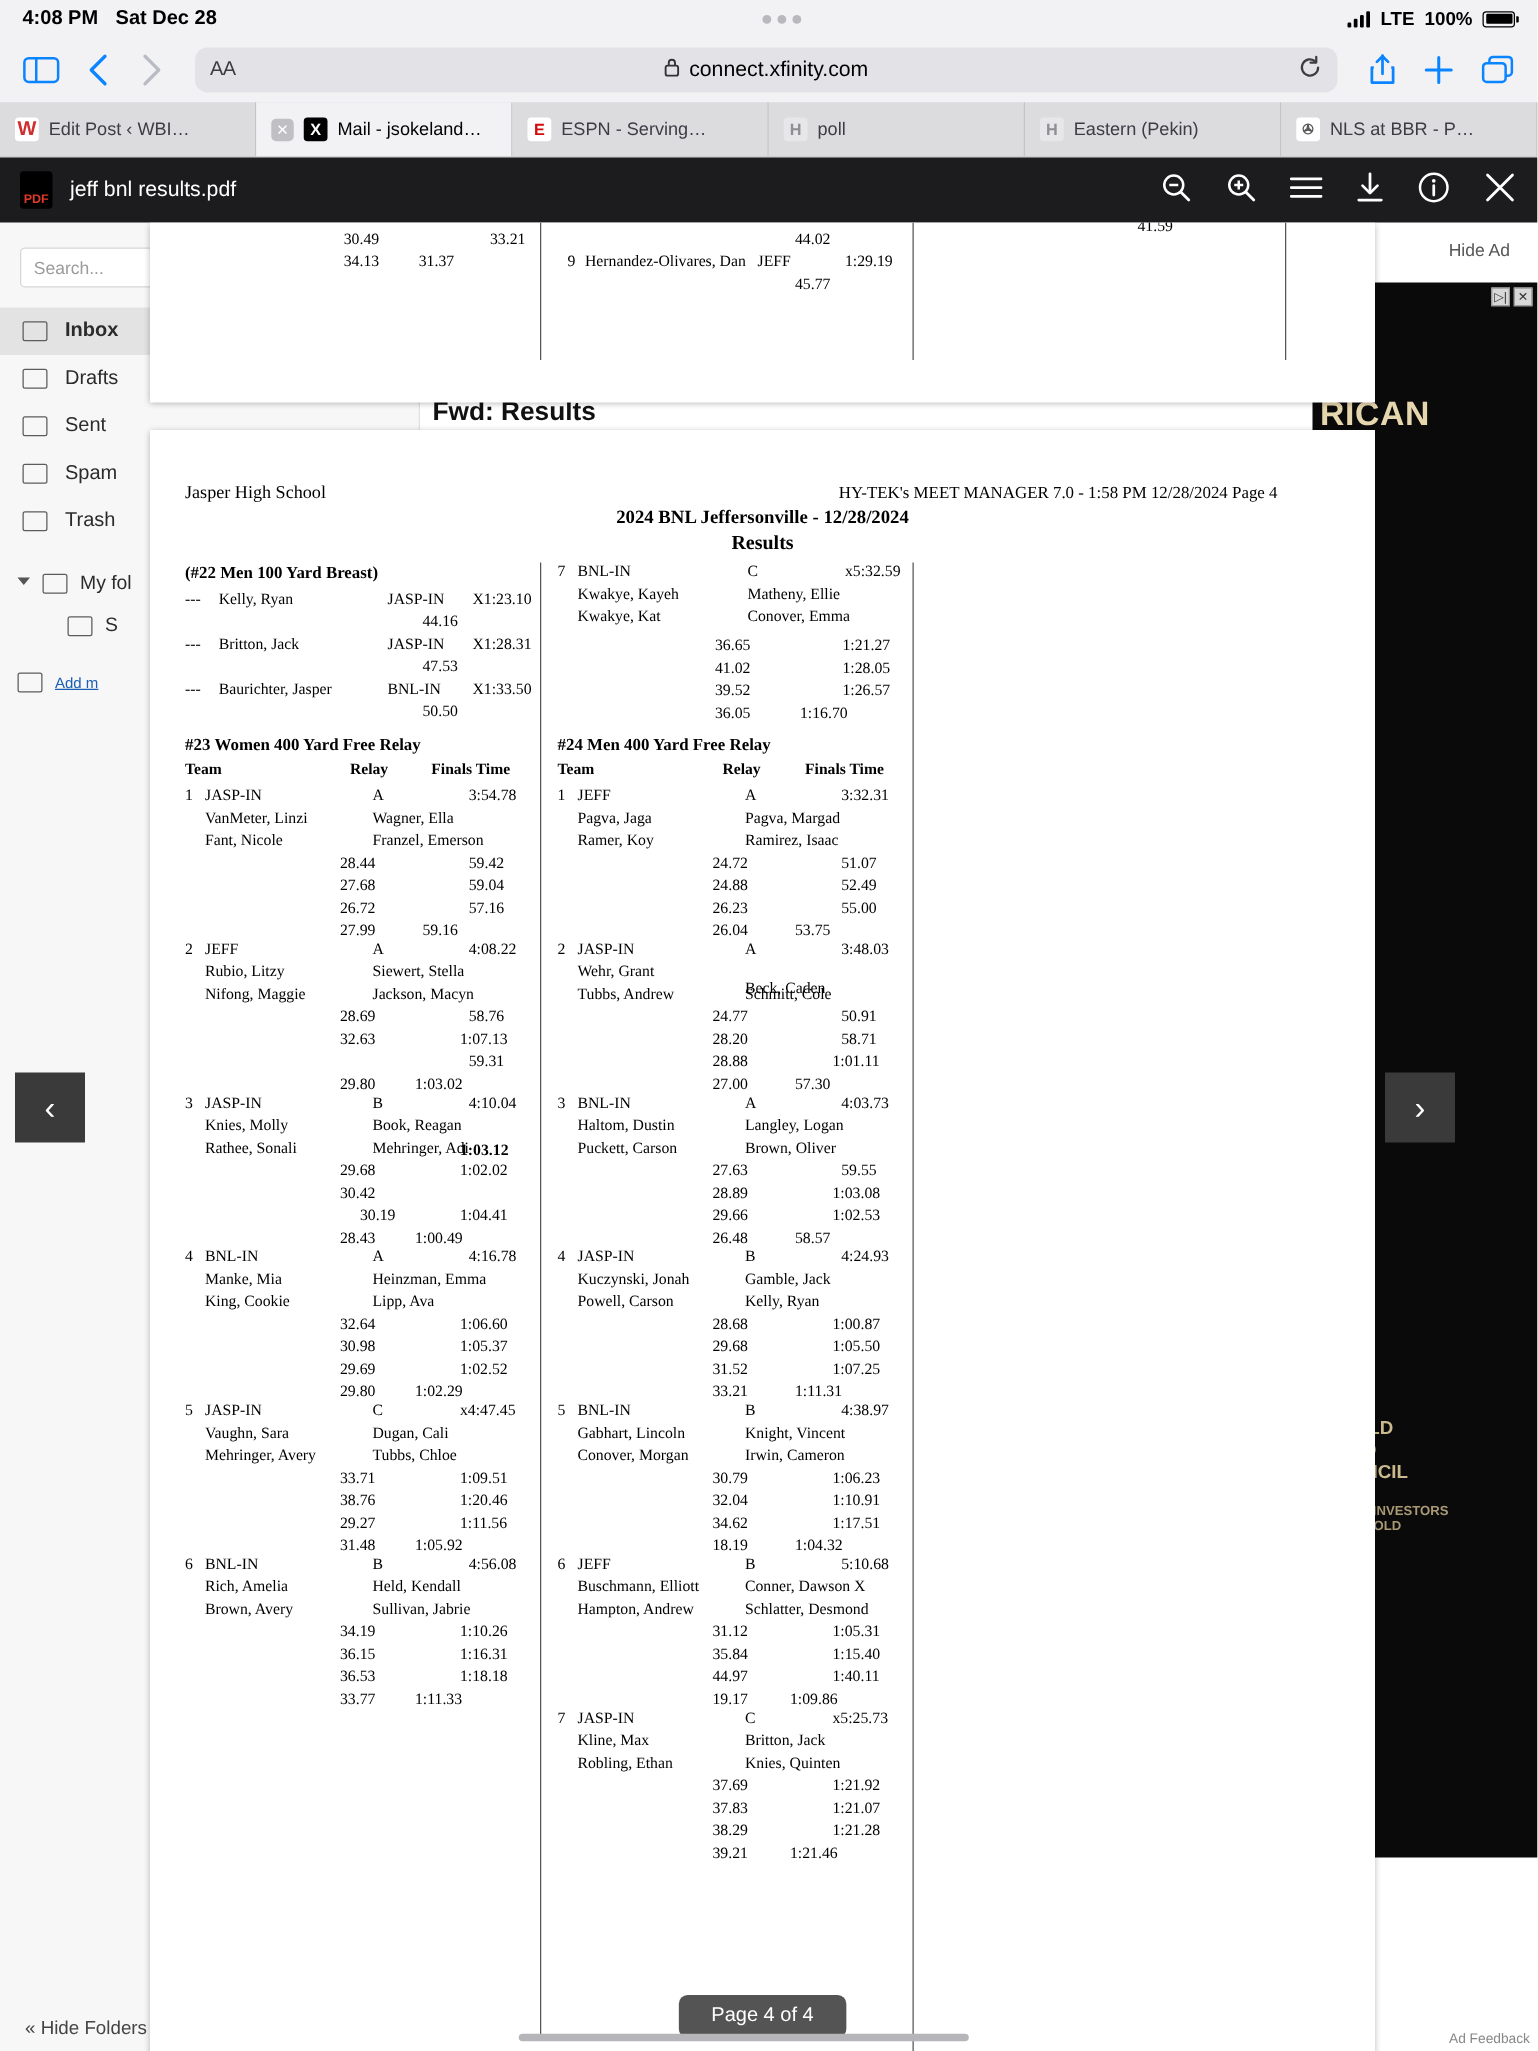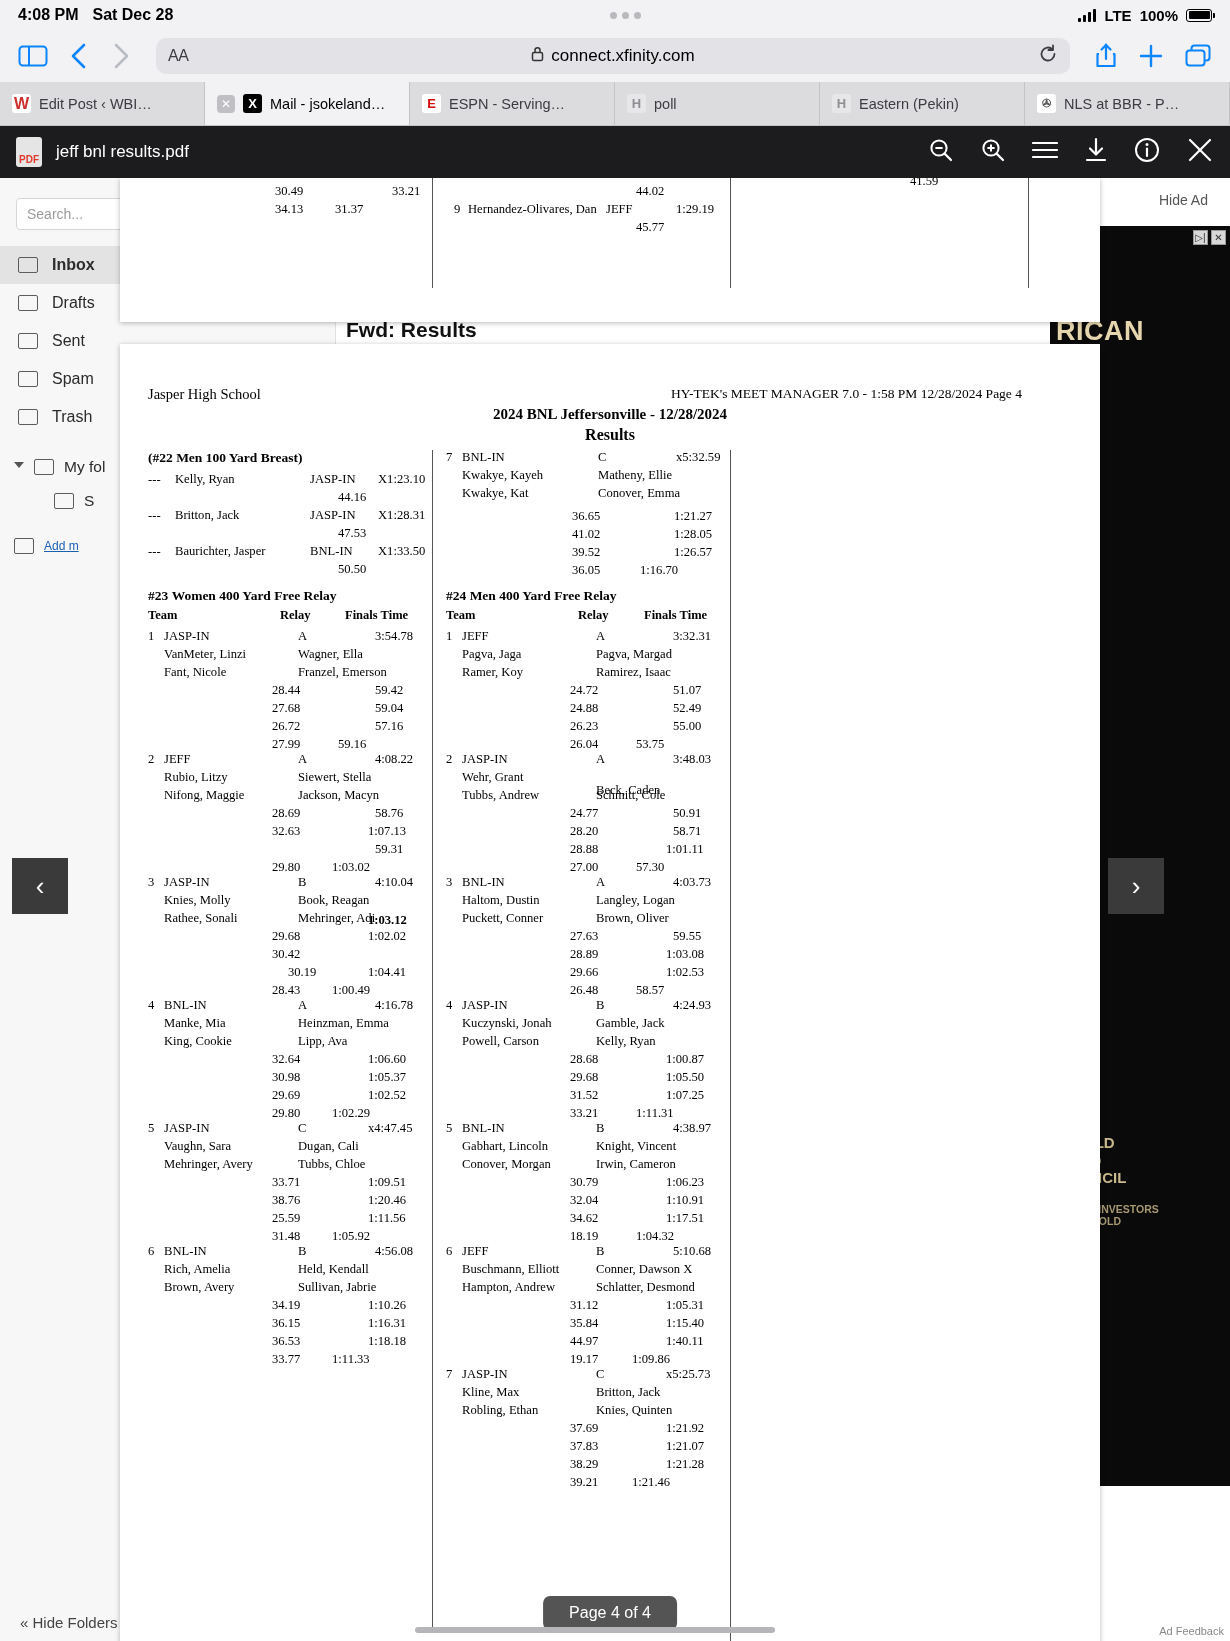--- a/index.html
+++ b/index.html
@@ -76,21 +76,21 @@
   .fav-espn { background: #fff; color: #d50a0a; }
   .fav-h { background: #e7e7ea; color: #8e8e93; font-weight: 600; }
   .fav-nls { background: #fff; color: #555; font-size: 11px; }
 
   
   .pdfbar {
     position: absolute; top: 126px; left: 0; width: 1230px; height: 52px;
     background: #1c1c1e; display: flex; align-items: center; padding: 0 16px; gap: 14px;
   }
   .pdf-title { color: #fff; font-size: 17px; }
-  .pdf-ficon { width: 26px; height: 30px; background: #e5e5e5; border-radius: 3px;
+  .pdf-ficon { width: 26px; height: 30px; background: #000000; border-radius: 3px;
     position: relative; display: flex; align-items: flex-end; justify-content: center;
     font-size: 10px; font-weight: 700; color: #e0392b; padding-bottom: 2px; }
   .pdf-right { margin-left: auto; display: flex; align-items: center; gap: 26px; color: #fff; }
 
   
   .mailbg {
     position: absolute; top: 178px; left: 0; width: 1230px; bottom: 0; background: #fff;
   }
   .mail-sidebar {
     position: absolute; top: 0; left: 0; width: 336px; bottom: 0;
@@ -559,21 +559,21 @@
         <div class="row" style="left:178px; top:777px;">C</div>
         <div class="row" style="left:248px; top:777px;">x4:47.45</div>
         <div class="row" style="left:44px; top:795px;">Vaughn, Sara</div>
         <div class="row" style="left:178px; top:795px;">Dugan, Cali</div>
         <div class="row" style="left:44px; top:813px;">Mehringer, Avery</div>
         <div class="row" style="left:178px; top:813px;">Tubbs, Chloe</div>
         <div class="row" style="left:152px; top:831px;">33.71</div>
         <div class="row" style="left:248px; top:831px;">1:09.51</div>
         <div class="row" style="left:152px; top:849px;">38.76</div>
         <div class="row" style="left:248px; top:849px;">1:20.46</div>
-        <div class="row" style="left:152px; top:867px;">25.59</div>
+        <div class="row" style="left:152px; top:867px;">29.27</div>
         <div class="row" style="left:248px; top:867px;">1:11.56</div>
         <div class="row" style="left:152px; top:885px;">31.48</div>
         <div class="row" style="left:212px; top:885px;">1:05.92</div>
 
         <div class="row" style="left:28px; top:900px;">6</div>
         <div class="row" style="left:44px; top:900px;">BNL-IN</div>
         <div class="row" style="left:178px; top:900px;">B</div>
         <div class="row" style="left:255px; top:900px;">4:56.08</div>
         <div class="row" style="left:44px; top:918px;">Rich, Amelia</div>
         <div class="row" style="left:178px; top:918px;">Held, Kendall</div>
@@ -629,21 +629,21 @@
         <div class="row" style="left:546px; top:498px;">1:01.11</div>
         <div class="row" style="left:450px; top:516px;">27.00</div>
         <div class="row" style="left:516px; top:516px;">57.30</div>
 
         <div class="row" style="left:326px; top:531px;">3</div>
         <div class="row" style="left:342px; top:531px;">BNL-IN</div>
         <div class="row" style="left:476px; top:531px;">A</div>
         <div class="row" style="left:553px; top:531px;">4:03.73</div>
         <div class="row" style="left:342px; top:549px;">Haltom, Dustin</div>
         <div class="row" style="left:476px; top:549px;">Langley, Logan</div>
-        <div class="row" style="left:342px; top:567px;">Puckett, Conner</div>
+        <div class="row" style="left:342px; top:567px;">Puckett, Carson</div>
         <div class="row" style="left:476px; top:567px;">Brown, Oliver</div>
         <div class="row" style="left:450px; top:585px;">27.63</div>
         <div class="row" style="left:553px; top:585px;">59.55</div>
         <div class="row" style="left:450px; top:603px;">28.89</div>
         <div class="row" style="left:546px; top:603px;">1:03.08</div>
         <div class="row" style="left:450px; top:621px;">29.66</div>
         <div class="row" style="left:546px; top:621px;">1:02.53</div>
         <div class="row" style="left:450px; top:639px;">26.48</div>
         <div class="row" style="left:516px; top:639px;">58.57</div>
 

